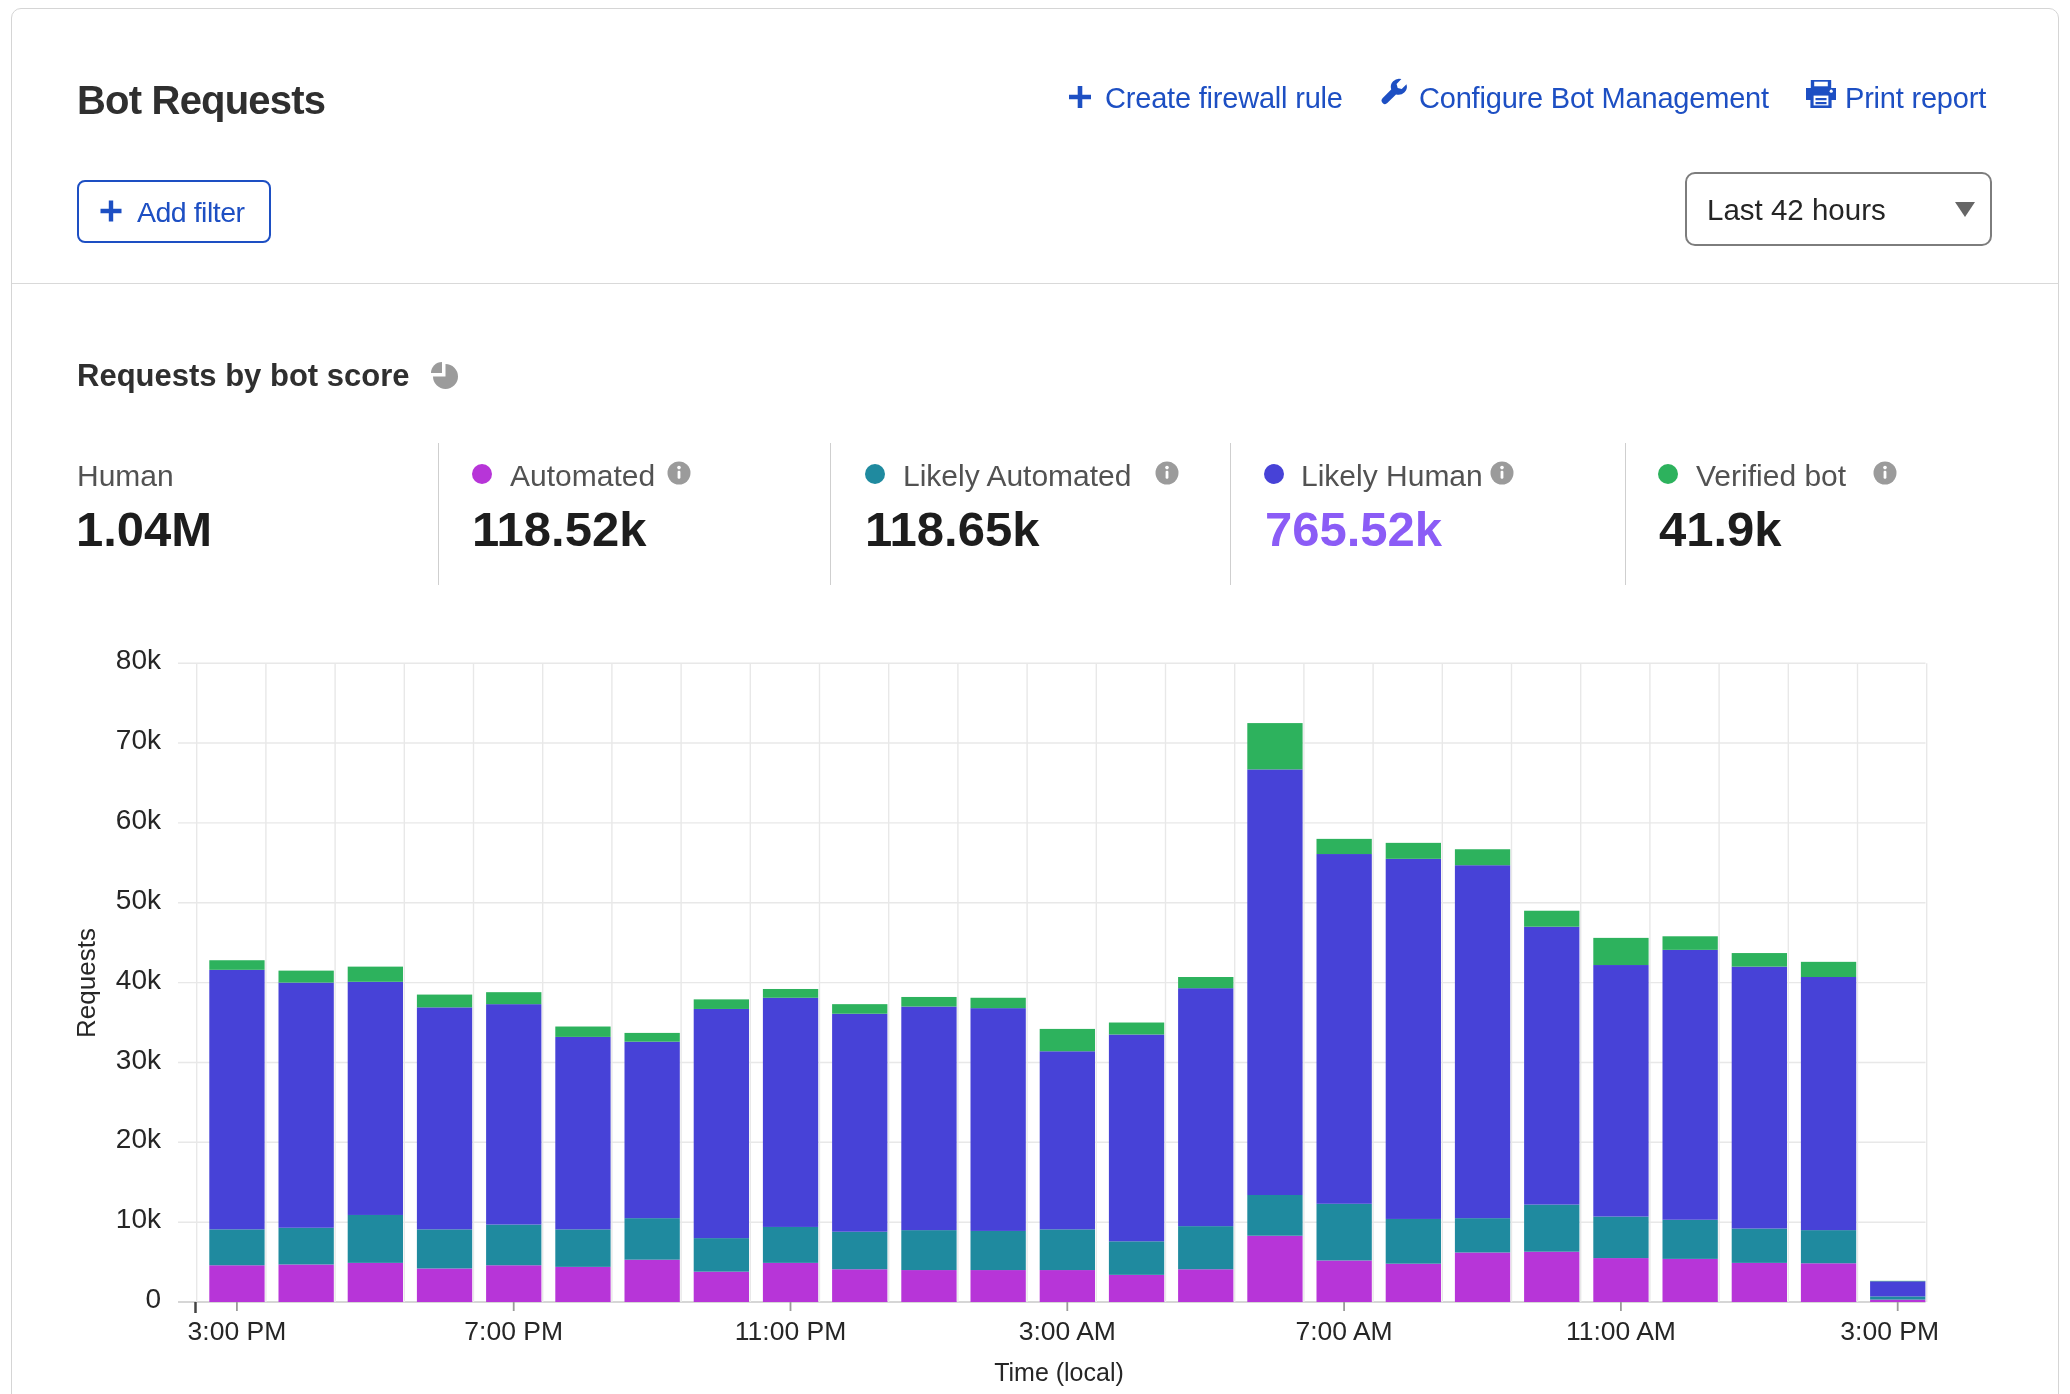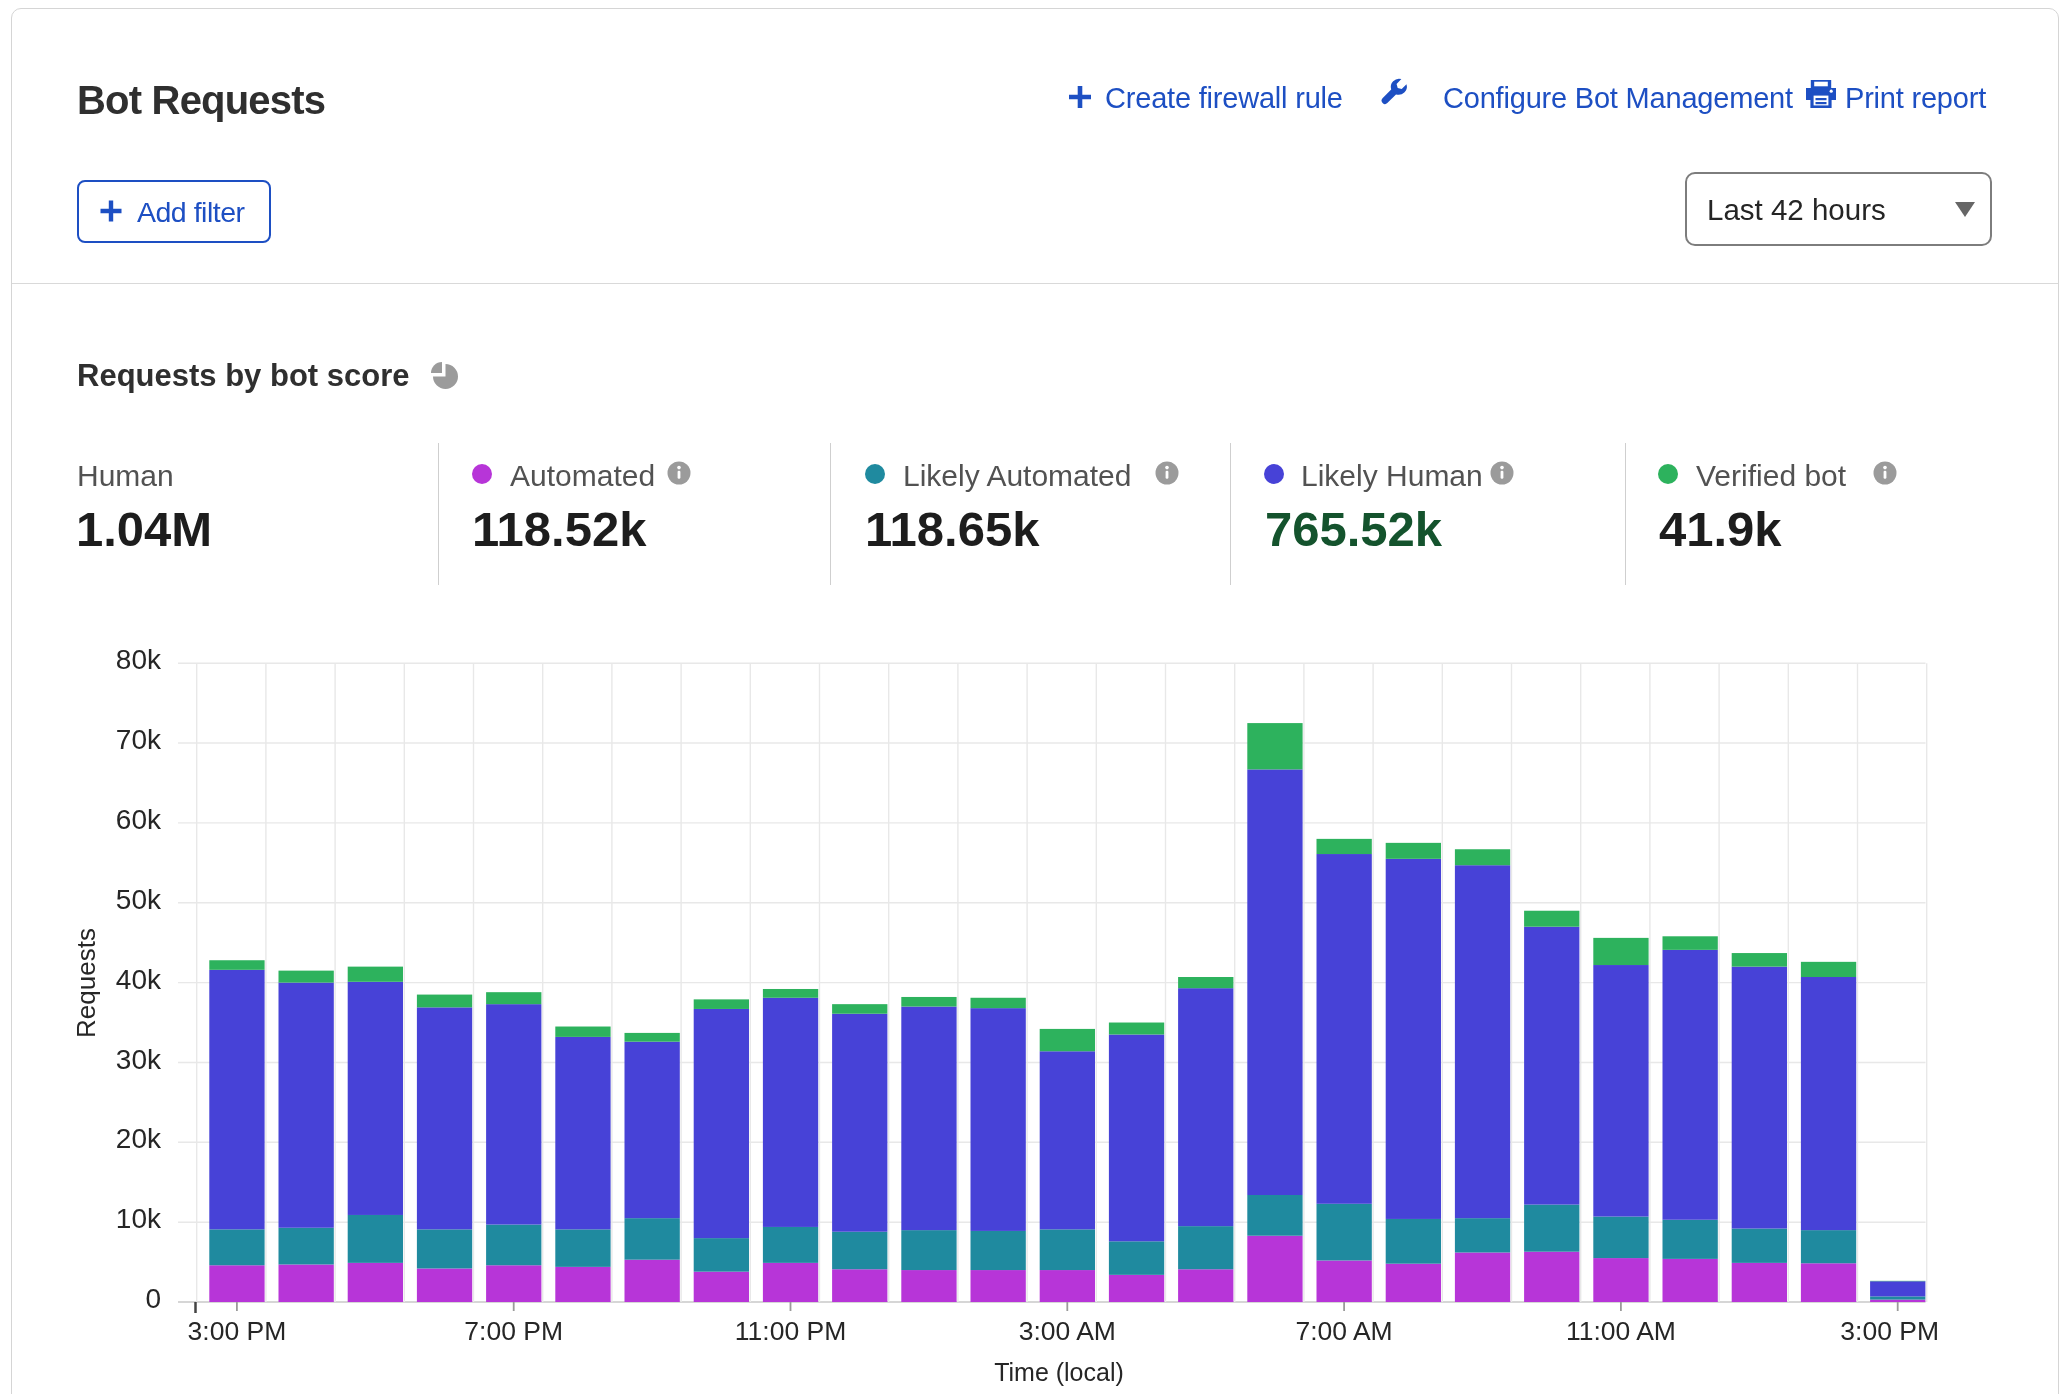--- a/index.html
+++ b/index.html
@@ -13,21 +13,21 @@
 
 <div class="abs" style="left:77px;top:78px;font-size:40px;font-weight:700;color:#2f2f2f;letter-spacing:-0.8px;">Bot Requests</div>
 
 <svg width="26" height="26" viewBox="0 0 26 26" style="position:absolute;left:1067px;top:84px;">
 <path d="M13 2 V24 M2 13 H24" stroke="#1d4fc3" stroke-width="4.6"></path>
   </svg>
 <div class="abs" style="left:1105px;top:82px;font-size:29px;letter-spacing:-0.2px;color:#1d4fc3;">Create firewall rule</div>
 <svg width="30" height="30" viewBox="0 0 30 30" style="position:absolute;left:1379px;top:76px;">
 <path d="M27.5 8.2 A 8.3 8.3 0 0 1 17.0 18.4 L8.3 27.1 A 3.4 3.4 0 0 1 3.5 22.3 L12.2 13.6 A 8.3 8.3 0 0 1 22.4 3.1 L17.6 7.9 L18.7 11.9 L22.7 13.0 Z" fill="#1d4fc3"></path>
   </svg>
-<div class="abs" style="left:1419px;top:82px;font-size:29px;letter-spacing:-0.2px;color:#1d4fc3;margin-left:24px;">Configure Bot Management</div>
+<div class="abs" style="left:1419px;top:82px;font-size:29px;letter-spacing:-0.2px;color:#1d4fc3;">Configure Bot Management</div>
 <svg width="30" height="28" viewBox="0 0 30 28" style="position:absolute;left:1806px;top:80px;">
 <rect x="6.5" y="0" width="17" height="8" fill="none" stroke="#1d4fc3" stroke-width="3.4"></rect>
 <path d="M0 8 H30 V20 H24 V14 H6 V20 H0 Z" fill="#1d4fc3"></path>
 <rect x="6" y="14" width="18" height="13" fill="none" stroke="#1d4fc3" stroke-width="3.2"></rect>
 <rect x="9.5" y="18" width="11" height="2.2" fill="#1d4fc3"></rect>
 <rect x="9.5" y="22" width="11" height="2.2" fill="#1d4fc3"></rect>
 <circle cx="25.2" cy="11.2" r="1.6" fill="#fff"></circle>
 </svg>
 <div class="abs" style="left:1845px;top:82px;font-size:29px;letter-spacing:-0.2px;color:#1d4fc3;">Print report</div>
 
@@ -77,21 +77,21 @@
   </svg>
 <div class="abs" style="left:865px;top:501px;font-size:49px;font-weight:700;color:#1d1d1d;">118.65k</div>
 
 <span style="position:absolute;left:1264px;top:464px;width:20px;height:20px;border-radius:50%;background:#4742d7;"></span>
 <div class="abs" style="left:1301px;top:459px;font-size:30px;color:#525252;">Likely Human</div>
 <svg width="24" height="24" viewBox="0 0 24 24" style="position:absolute;left:1490px;top:461px;">
     <circle cx="12" cy="12" r="11.5" fill="#9b9b9b"></circle>
     <rect x="10.6" y="9.8" width="2.8" height="8" rx="1.2" fill="#fff"></rect>
     <circle cx="12" cy="6.6" r="1.8" fill="#fff"></circle>
   </svg>
-<div class="abs" style="left:1265px;top:501px;font-size:49px;font-weight:700;color:#14532d;">765.52k</div>
+<div class="abs" style="left:1265px;top:501px;font-size:49px;font-weight:700;color:#8b5cf6;">765.52k</div>
 
 <span style="position:absolute;left:1658px;top:464px;width:20px;height:20px;border-radius:50%;background:#2db25d;"></span>
 <div class="abs" style="left:1696px;top:459px;font-size:30px;color:#525252;">Verified bot</div>
 <svg width="24" height="24" viewBox="0 0 24 24" style="position:absolute;left:1873px;top:461px;">
     <circle cx="12" cy="12" r="11.5" fill="#9b9b9b"></circle>
     <rect x="10.6" y="9.8" width="2.8" height="8" rx="1.2" fill="#fff"></rect>
     <circle cx="12" cy="6.6" r="1.8" fill="#fff"></circle>
   </svg>
 <div class="abs" style="left:1659px;top:501px;font-size:49px;font-weight:700;color:#1d1d1d;text-align:center;">41.9k</div>
 

